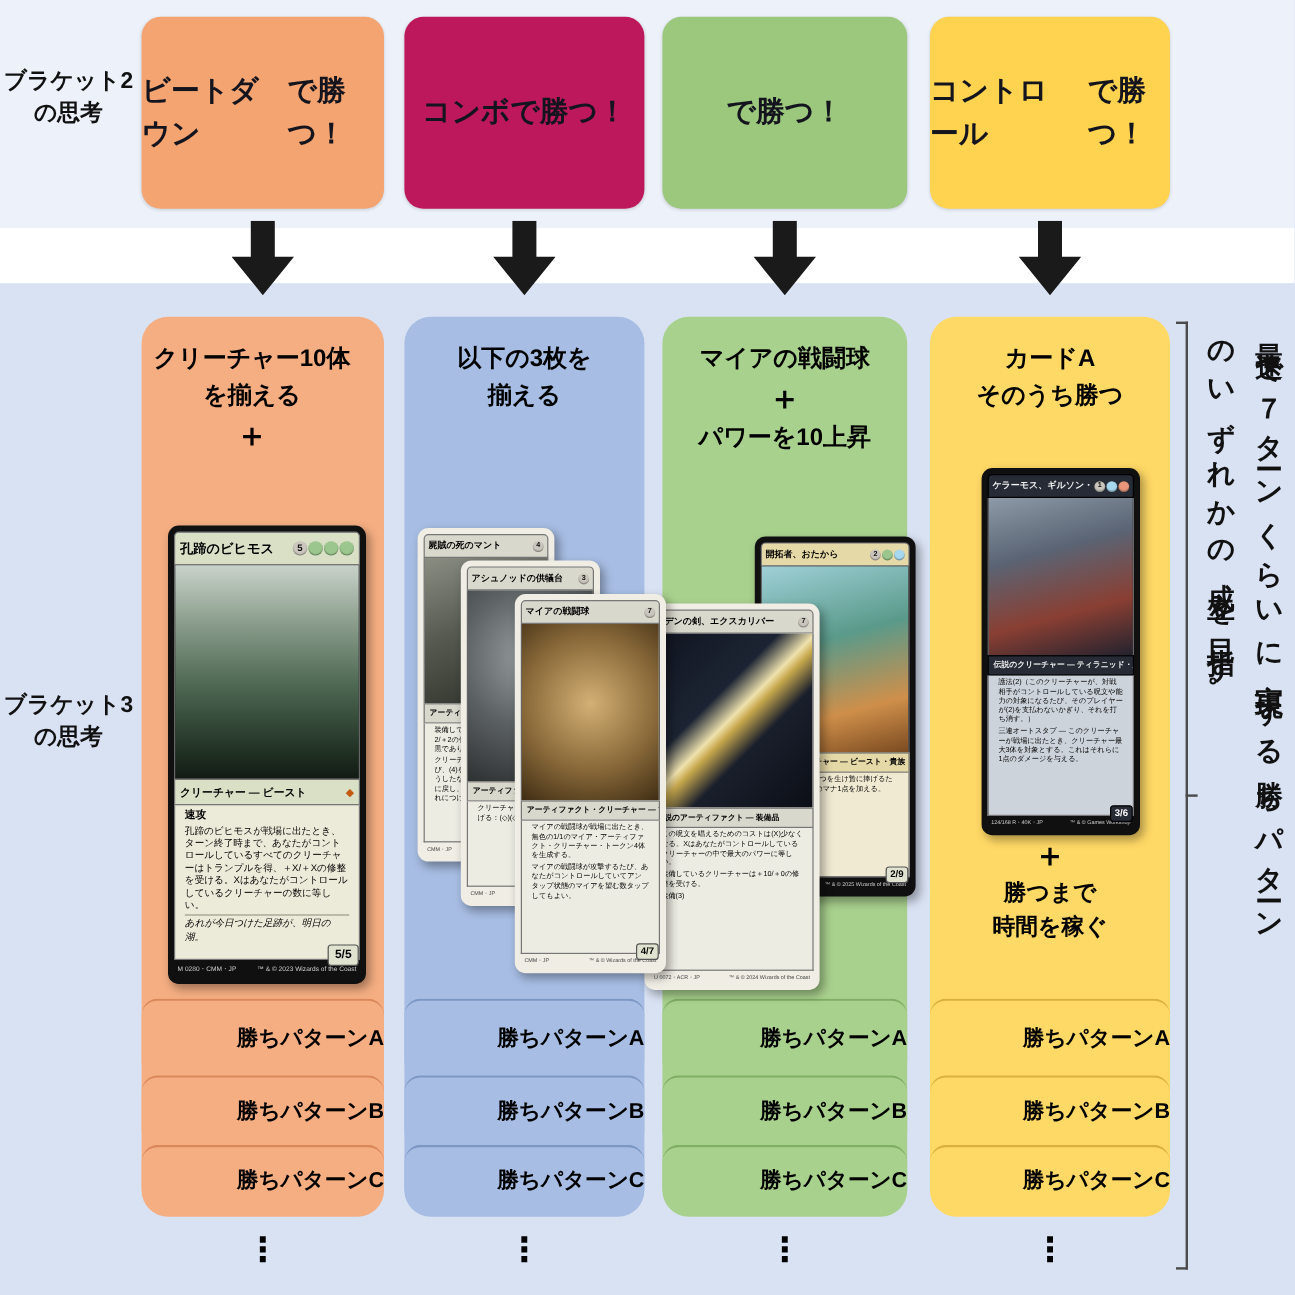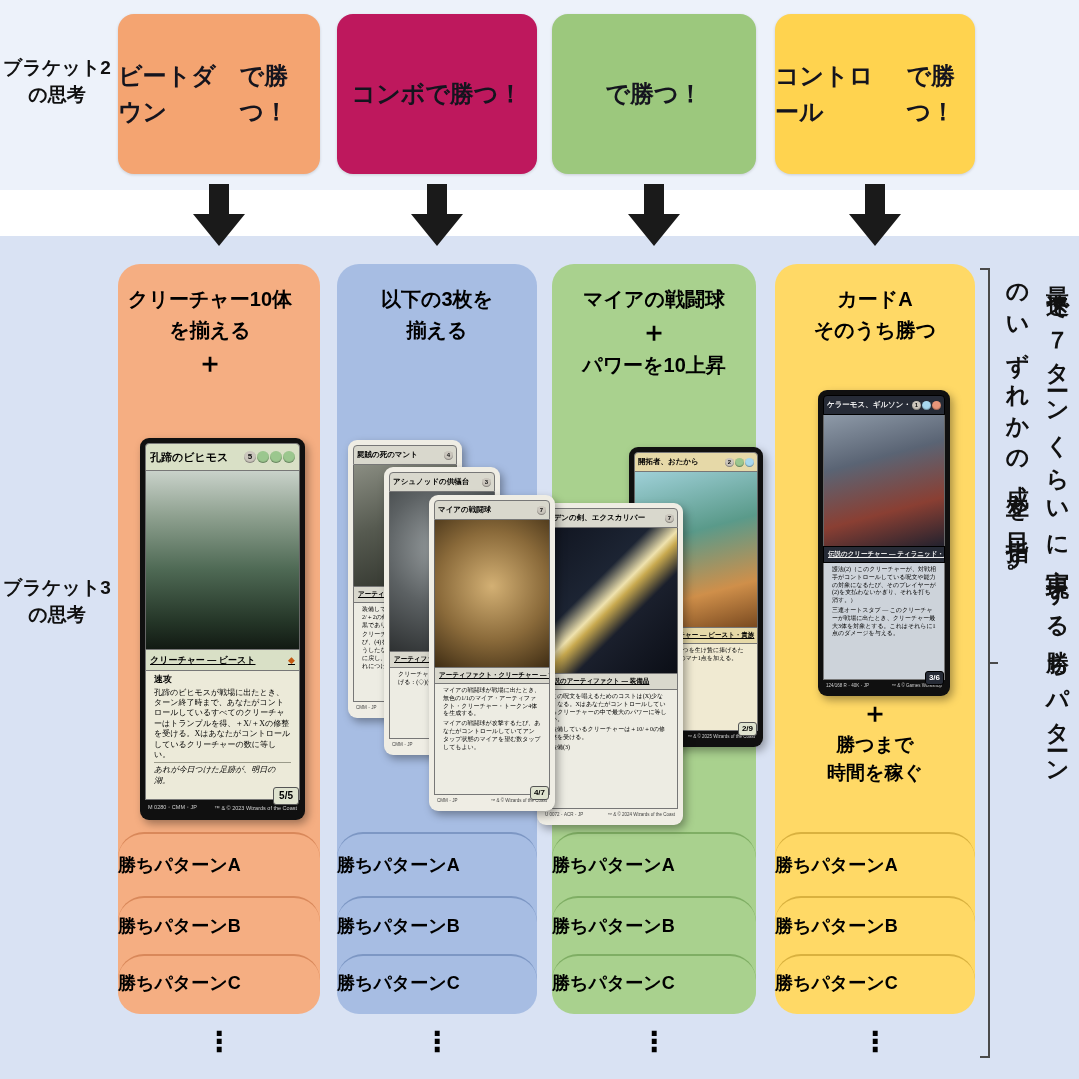--- a/index.html
+++ b/index.html
@@ -24,43 +24,43 @@
   .col{top:264px;height:748px;border-radius:22px;}
   .col1{background:#f5ae82;}
   .col2{background:#a7bde3;}
   .col3{background:#a9d18e;}
   .col4{background:#ffd966;}
 
   .col-head{text-align:center;font-weight:700;color:#000;font-size:20px;line-height:31px;}
   .plus{font-size:27px;line-height:35px;font-weight:700;}
   .extra{text-align:center;font-weight:700;font-size:19px;line-height:28px;}
 
-  .win-row{text-align:left;font-weight:700;font-size:18px;color:#000;
-    border-top-left-radius:26px;border-top-right-radius:26px;}
+  .win-row{text-align:right;font-weight:700;font-size:18px;color:#000;
+    border-top-left-radius:26px;border-top-right-radius:26px;border-radius:14px;}
   .win-row.c1{background:#f5ae82;border-top:2px solid #d9885a;}
   .win-row.c2{background:#a7bde3;border-top:2px solid #7d97c4;}
   .win-row.c3{background:#a9d18e;border-top:2px solid #7fae64;}
   .win-row.c4{background:#ffd966;border-top:2px solid #d9b13f;}
   .win-row.last{border-bottom-left-radius:22px;border-bottom-right-radius:22px;}
 
   .dots{text-align:center;font-size:28px;font-weight:700;color:#000;line-height:52px;}
 
   
   .card{position:absolute;background:#101010;border-radius:9px;padding:5px;
     display:flex;flex-direction:column;box-shadow:3px 4px 8px rgba(0,0,0,0.35);}
   .card.white{background:#efede4;}
   .c-title{display:flex;justify-content:space-between;align-items:center;height:26px;
     padding:0 4px;border:1px solid #777;border-radius:4px 4px 0 0;font-weight:700;}
   .c-name{font-size:11px;white-space:nowrap;overflow:hidden;}
   .c-art{flex:1;border-left:1px solid #666;border-right:1px solid #666;}
   .c-type{height:20px;font-size:9px;font-weight:700;display:flex;align-items:center;
-    padding:0 4px;border:1px solid #777;white-space:nowrap;overflow:hidden;text-decoration:underline;}
+    padding:0 4px;border:1px solid #777;white-space:nowrap;overflow:hidden;}
   .c-text{padding:3px 8px;font-size:8px;line-height:1.3;border:1px solid #777;border-top:none;
     overflow:hidden;position:relative;}
-  .c-text p{margin:0 0 2px 0;font-family:Liberation Serif, serif;}
+  .c-text p{margin:0 0 2px 0;}
   .c-keyword{font-weight:700;font-size:9px;margin-bottom:2px;}
   .c-flavor{font-style:italic;border-top:1px solid #9a9a8a;margin-top:2px;padding-top:2px;}
   .c-pt{position:absolute;right:6px;bottom:15px;background:#dfe3cf;border:1px solid #555;
     border-radius:3px;padding:0 5px;font-weight:700;font-size:10px;line-height:16px;z-index:2;}
   .c-footer{height:15px;color:#cfcfcf;font-size:5.5px;display:flex;justify-content:space-between;
     align-items:center;padding:0 3px;white-space:nowrap;overflow:hidden;}
   .card.white .c-footer{color:#444;}
 
   .card.green .c-title,.card.green .c-type{background:#d9e0c6;}
   .card.green .c-text{background:#ecead9;}

